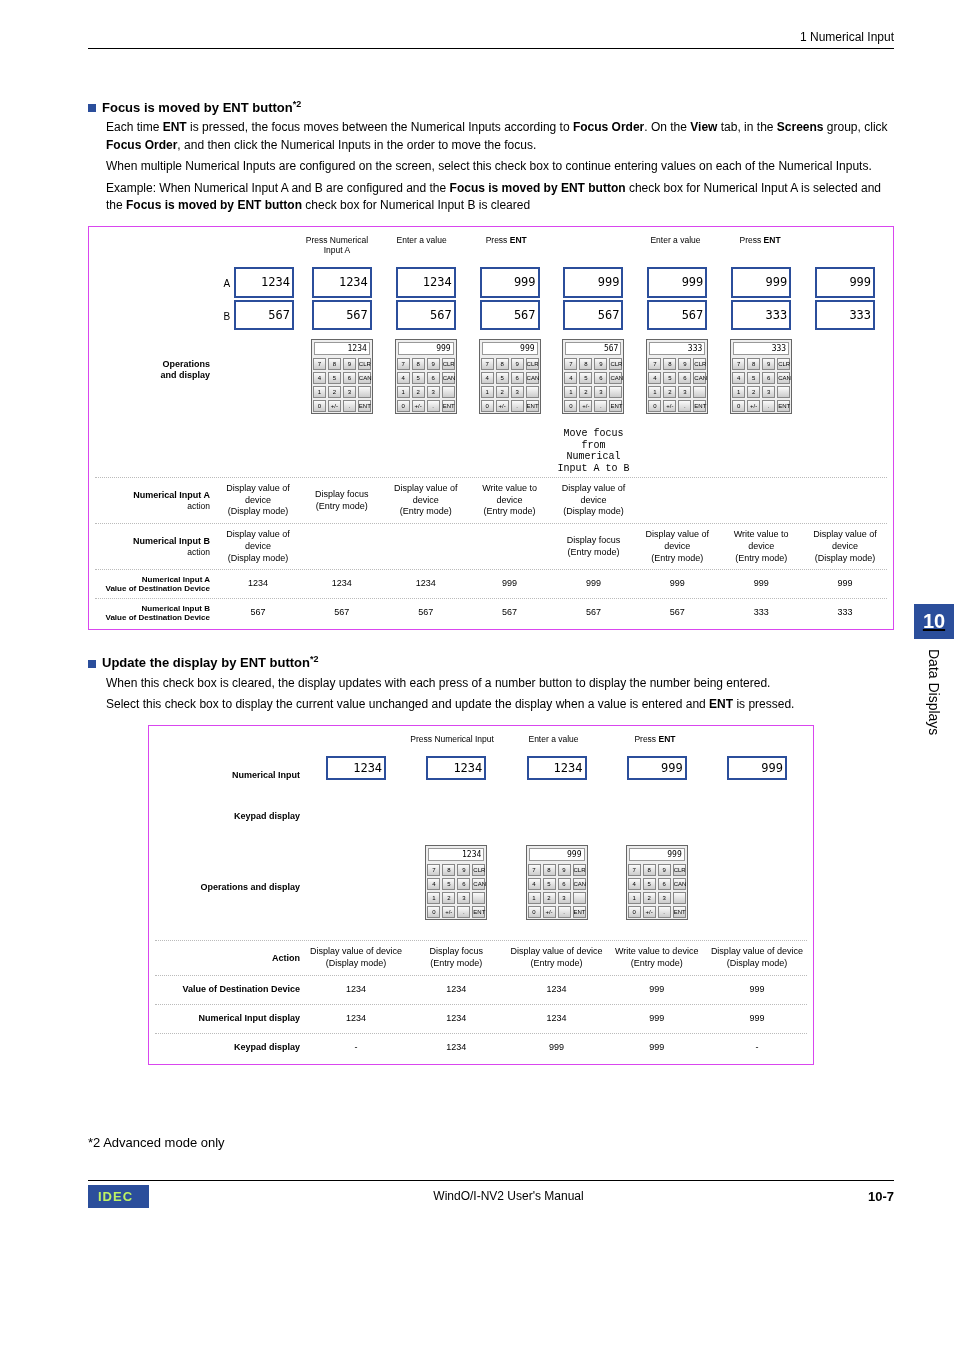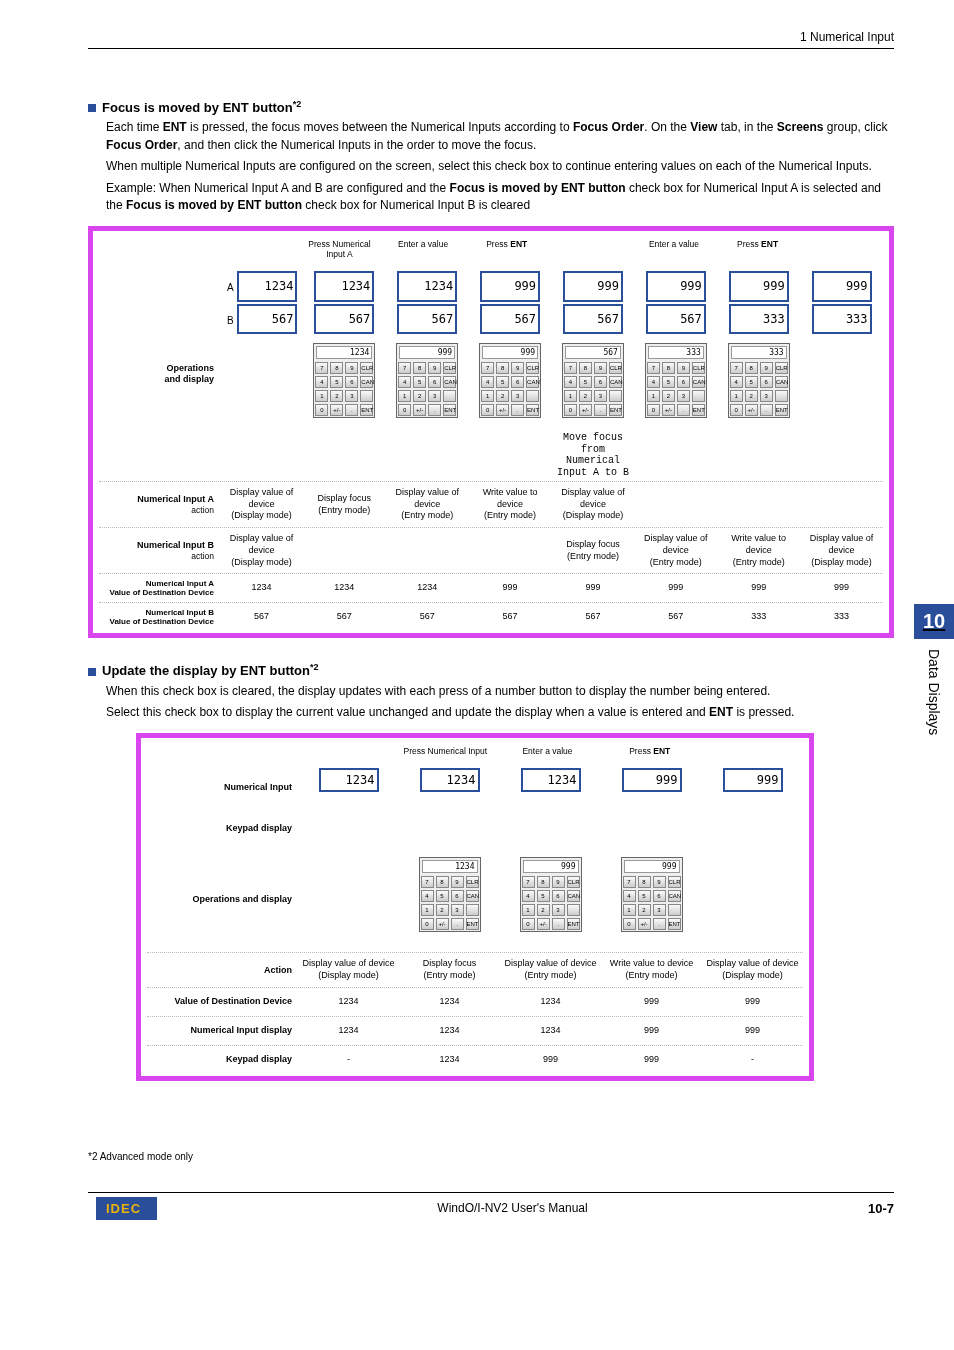--- a/index.html
+++ b/index.html
@@ -65,21 +65,21 @@
     font-weight: bold;
     padding: 6px 0;
   }
   .side-label {
     writing-mode: vertical-rl;
     font-size: 14px;
     padding: 10px 10px;
     display: inline-block;
   }
   .diagram-block {
-    border: 5px solid #d946ef;
+    border: 1px solid #d946ef;
     margin: 12px 0 12px 0;
     padding: 8px 6px 2px 6px;
     font-size: 9px;
   }
   .diag-row {
     display: flex;
     align-items: stretch;
     border-top: 1px dotted #bbb;
     padding: 3px 0;
     min-height: 22px;
@@ -187,40 +187,39 @@
     margin-top: 25px;
     font-size: 12px;
     line-height: 1.4;
   }
   .note-icon {
     width: 38px;
     height: 30px;
     flex-shrink: 0;
   }
   .footnote {
-    font-size: 10px;
+    font-size: 13px;
     margin-top: 70px;
   }
   .page-footer {
     display: flex;
     justify-content: space-between;
     align-items: center;
     margin-top: 30px;
     border-top: 1px solid #000;
     padding-top: 4px;
     font-size: 11px;
   }
   .footer-logo {
     background: #2b4e9b;
-    color: #eab308;
+    color: #bef264;
     font-weight: bold;
     padding: 4px 16px 4px 10px;
     font-size: 13px;
     letter-spacing: 1px;
-    margin-left: 8px;
   }
   .footer-center { font-size: 12px; text-align: right; }
   .footer-page { font-weight: bold; font-size: 13px; }
   .focus-note { font-size: 10px; line-height: 1.15; margin-top: 14px; font-family: Liberation Mono, monospace; }
 </style>
 </head>
 <body>
 
 <div class="page">
 
@@ -531,21 +530,21 @@
     <span class="blue-square"></span>
     <span class="section-title">
       <span>Update the display by ENT button</span><span class="sup">*2</span>
     </span>
   </div>
   <p class="body-text">When this check box is cleared, the display updates with each press of a number button to display the number being entered.</p>
   <p class="body-text">
     <span>Select this check box to display the current value unchanged and update the display when a value is entered and </span><b>ENT</b><span> is pressed.</span>
   </p>
 
-  <div class="diagram-block" style="margin-left:48px;margin-right:80px;">
+  <div class="diagram-block" style="margin-left:60px;margin-right:80px;">
     <div class="diag-header-row">
       <div class="diag-header-spacer" style="width:145px;"></div>
       <div class="diag-header-cells" id="d2-headers">
           <div class="diag-header-cell"></div>
           <div class="diag-header-cell">Press Numerical Input</div>
           <div class="diag-header-cell">Enter a value</div>
           <div class="diag-header-cell">Press <b>ENT</b></div>
           <div class="diag-header-cell"></div>
         </div>
     </div>

